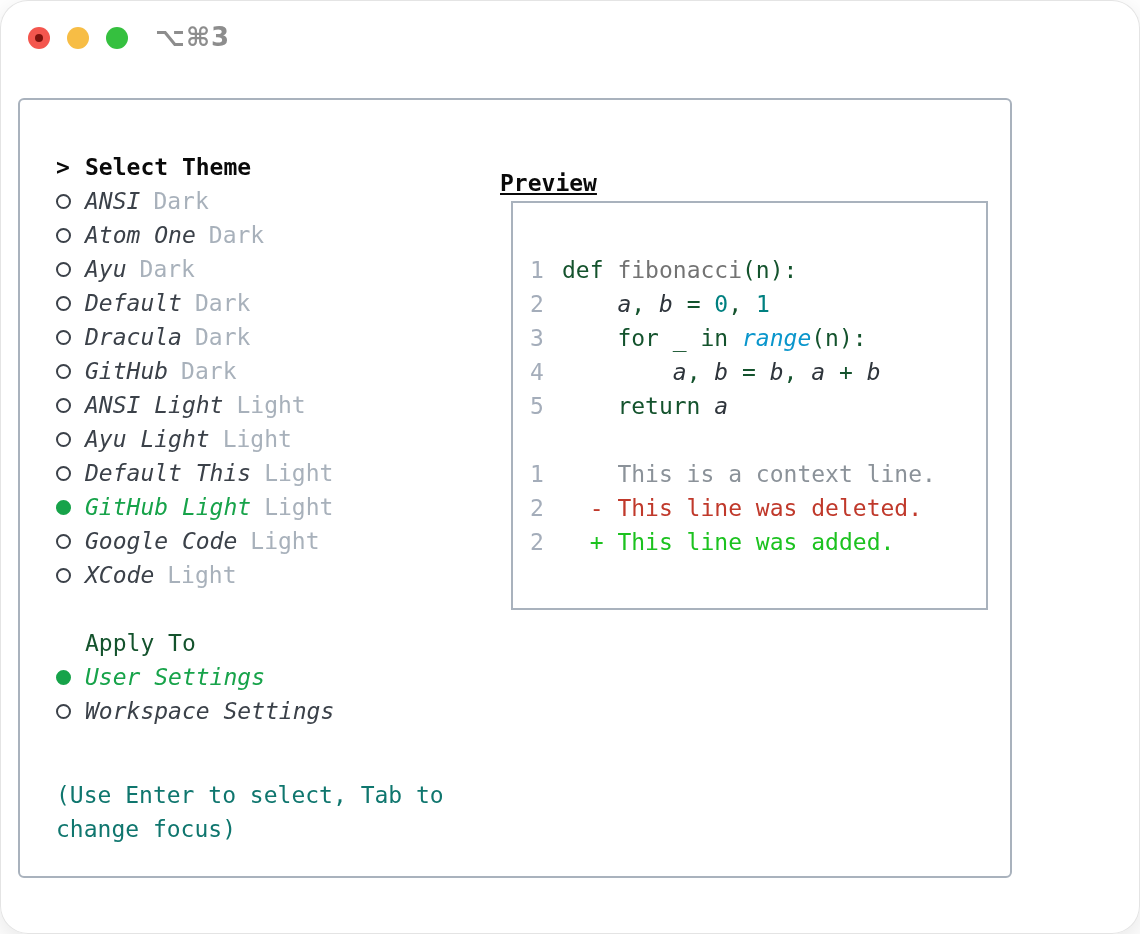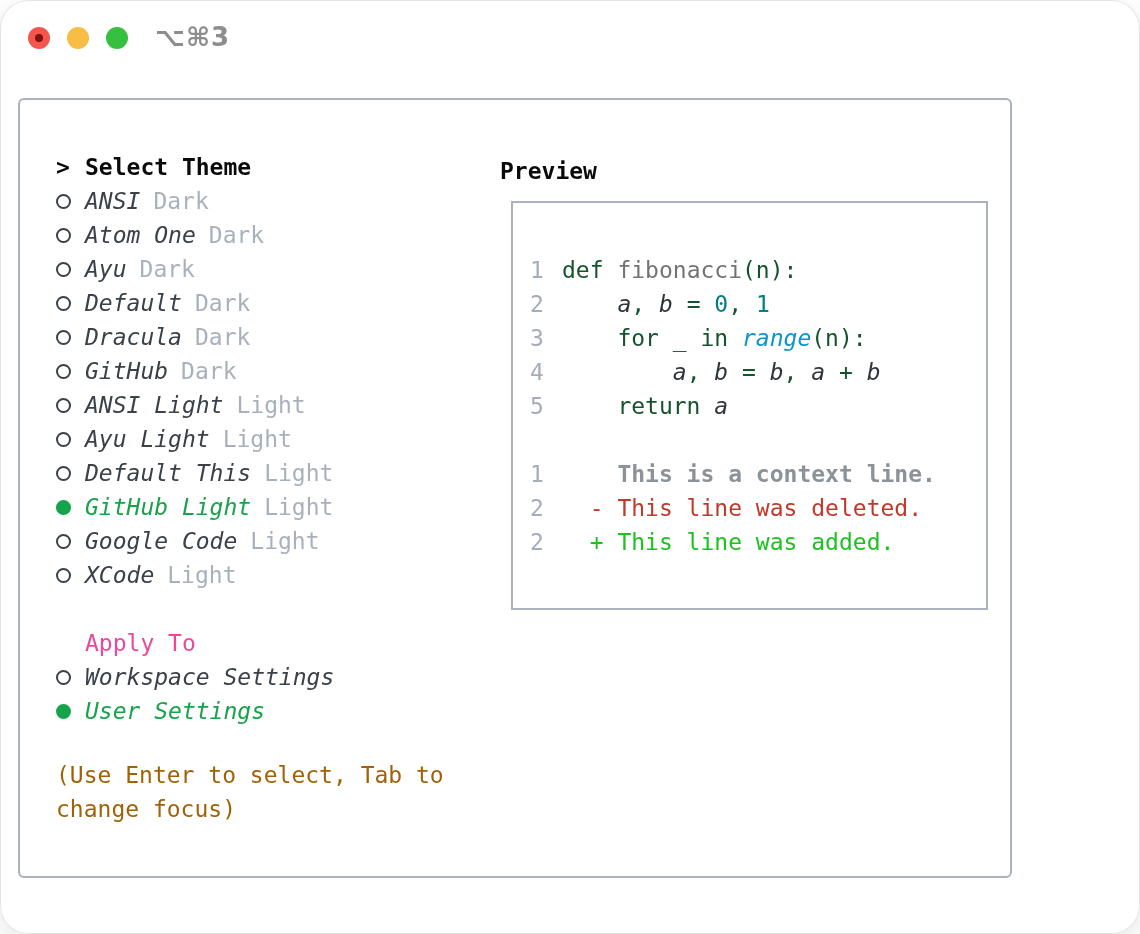--- a/index.html
+++ b/index.html
@@ -15,44 +15,44 @@
   .tl-dot{position:absolute;left:7px;top:7px;width:8px;height:8px;border-radius:50%;background:#7e120d;}
   .win-title{position:absolute;left:155px;top:22px;font-family:"DejaVu Sans",sans-serif;
              font-size:26px;font-weight:bold;color:#8d8d8d;letter-spacing:1px;}
   
   .panel{position:absolute;left:18px;top:98px;width:994px;height:780px;box-sizing:border-box;
          border:2px solid #a9b2bd;border-radius:6px;background:#ffffff;}
   .left-col{position:absolute;left:36px;top:50px;width:440px;font-size:23px;}
   .row{display:flex;align-items:center;height:34px;white-space:pre;}
   .prefix{display:inline-block;width:29px;font-weight:bold;color:#0a0a0a;}
   .hdr{font-weight:bold;color:#0a0a0a;text-align:center;}
-  .hdr2{color:#ec4899;}
+  .hdr2{color:#14532d;}
   .bullet{display:inline-block;box-sizing:border-box;width:15px;height:15px;border-radius:50%;
           border:2px solid #3b4149;margin-right:14px;flex:0 0 auto;}
   .bullet.sel{border-color:#17a34a;background:#17a34a;}
   .opt-name{color:#3b4149;font-style:italic;}
   .opt-name.sel{color:#17a34a;}
   .opt-tag{color:#a8b1bb;margin-left:13px;text-align:center;}
   .spacer{height:34px;}
-  .hint{margin-top:30px;width:440px;line-height:34px;color:#a16207;}
+  .hint{margin-top:50px;width:440px;line-height:34px;color:#0f766e;}
   
-  .preview-title{position:absolute;left:480px;top:54px;height:34px;display:flex;align-items:center;
-                 font-size:23px;font-weight:bold;color:#0a0a0a;}
+  .preview-title{position:absolute;left:480px;top:66px;height:34px;display:flex;align-items:center;
+                 font-size:23px;font-weight:bold;color:#0a0a0a;text-decoration:underline;}
   .preview-box{position:absolute;left:491px;top:101px;width:477px;height:409px;box-sizing:border-box;
                border:2px solid #a9b2bd;background:#ffffff;}
   .code-block{position:absolute;left:17px;top:50px;font-size:23px;}
   .diff-block{position:absolute;left:17px;top:254px;font-size:23px;}
   .cl{display:flex;align-items:center;height:34px;white-space:pre;}
   .ln{display:inline-block;width:32px;color:#a4adba;flex:0 0 auto;}
   .t-code{color:#14532d;}
   .t-fn{color:#737373;}
   .t-n{color:#008080;}
   .t-b{color:#0a96cc;font-style:italic;}
   .t-v{color:#2f353c;font-style:italic;}
-  .d-context{color:#8b9299;font-weight:bold;}
+  .d-context{color:#8b9299;}
   .d-deleted{color:#c0392b;}
   .d-added{color:#1cc21f;text-align:right;}
 </style>
 </head>
 <body>
 
 <div class="window">
   <div class="titlebar">
     <span class="tl red">
         <span class="tl-dot"></span>
@@ -81,22 +81,22 @@
           <div class="row"><span class="bullet sel"></span><span class="opt-name sel">GitHub Light</span><span class="opt-tag">Light</span></div>
           <div class="row"><span class="bullet"></span><span class="opt-name">Google Code</span><span class="opt-tag">Light</span></div>
           <div class="row"><span class="bullet"></span><span class="opt-name">XCode</span><span class="opt-tag">Light</span></div>
         </div>
       <div class="spacer"></div>
       <div class="row">
         <span class="prefix"></span>
         <span class="hdr2">Apply To</span>
       </div>
       <div id="apply-list">
+          <div class="row"><span class="bullet sel"></span><span class="opt-name sel">User Settings</span></div>
           <div class="row"><span class="bullet"></span><span class="opt-name">Workspace Settings</span></div>
-          <div class="row"><span class="bullet sel"></span><span class="opt-name sel">User Settings</span></div>
         </div>
       <div class="hint">(Use Enter to select, Tab to change focus)</div>
     </div>
 
     <div class="preview-title">Preview</div>
     <div class="preview-box">
       <div class="code-block" id="code-block">
           <div class="cl"><span class="ln">1</span><span class="t-code">def </span><span class="t-fn">fibonacci</span><span class="t-code">(n):</span></div>
           <div class="cl"><span class="ln">2</span><span class="t-code">    </span><span class="t-v">a</span><span class="t-code">, </span><span class="t-v">b</span><span class="t-code"> = </span><span class="t-n">0</span><span class="t-code">, </span><span class="t-n">1</span></div>
           <div class="cl"><span class="ln">3</span><span class="t-code">    for _ in </span><span class="t-b">range</span><span class="t-code">(n):</span></div>

